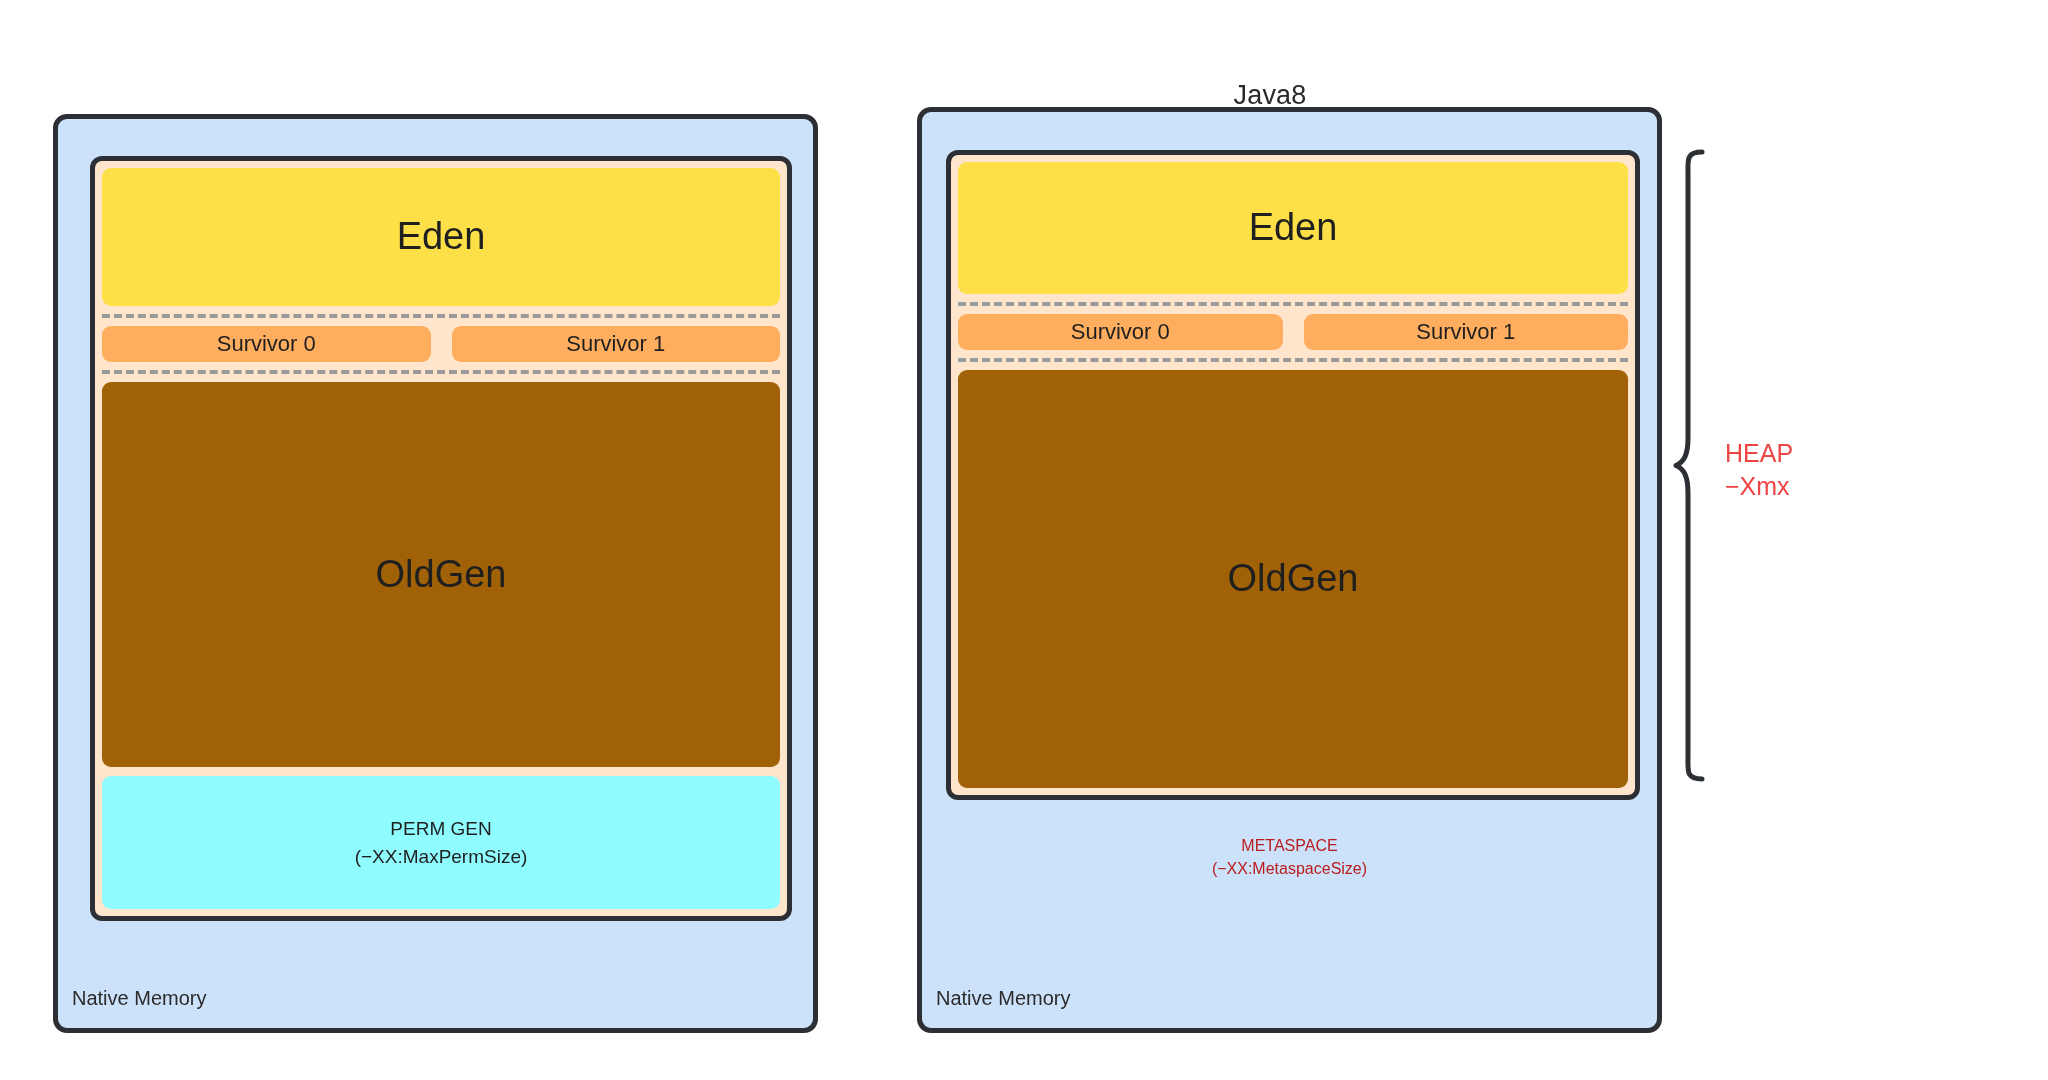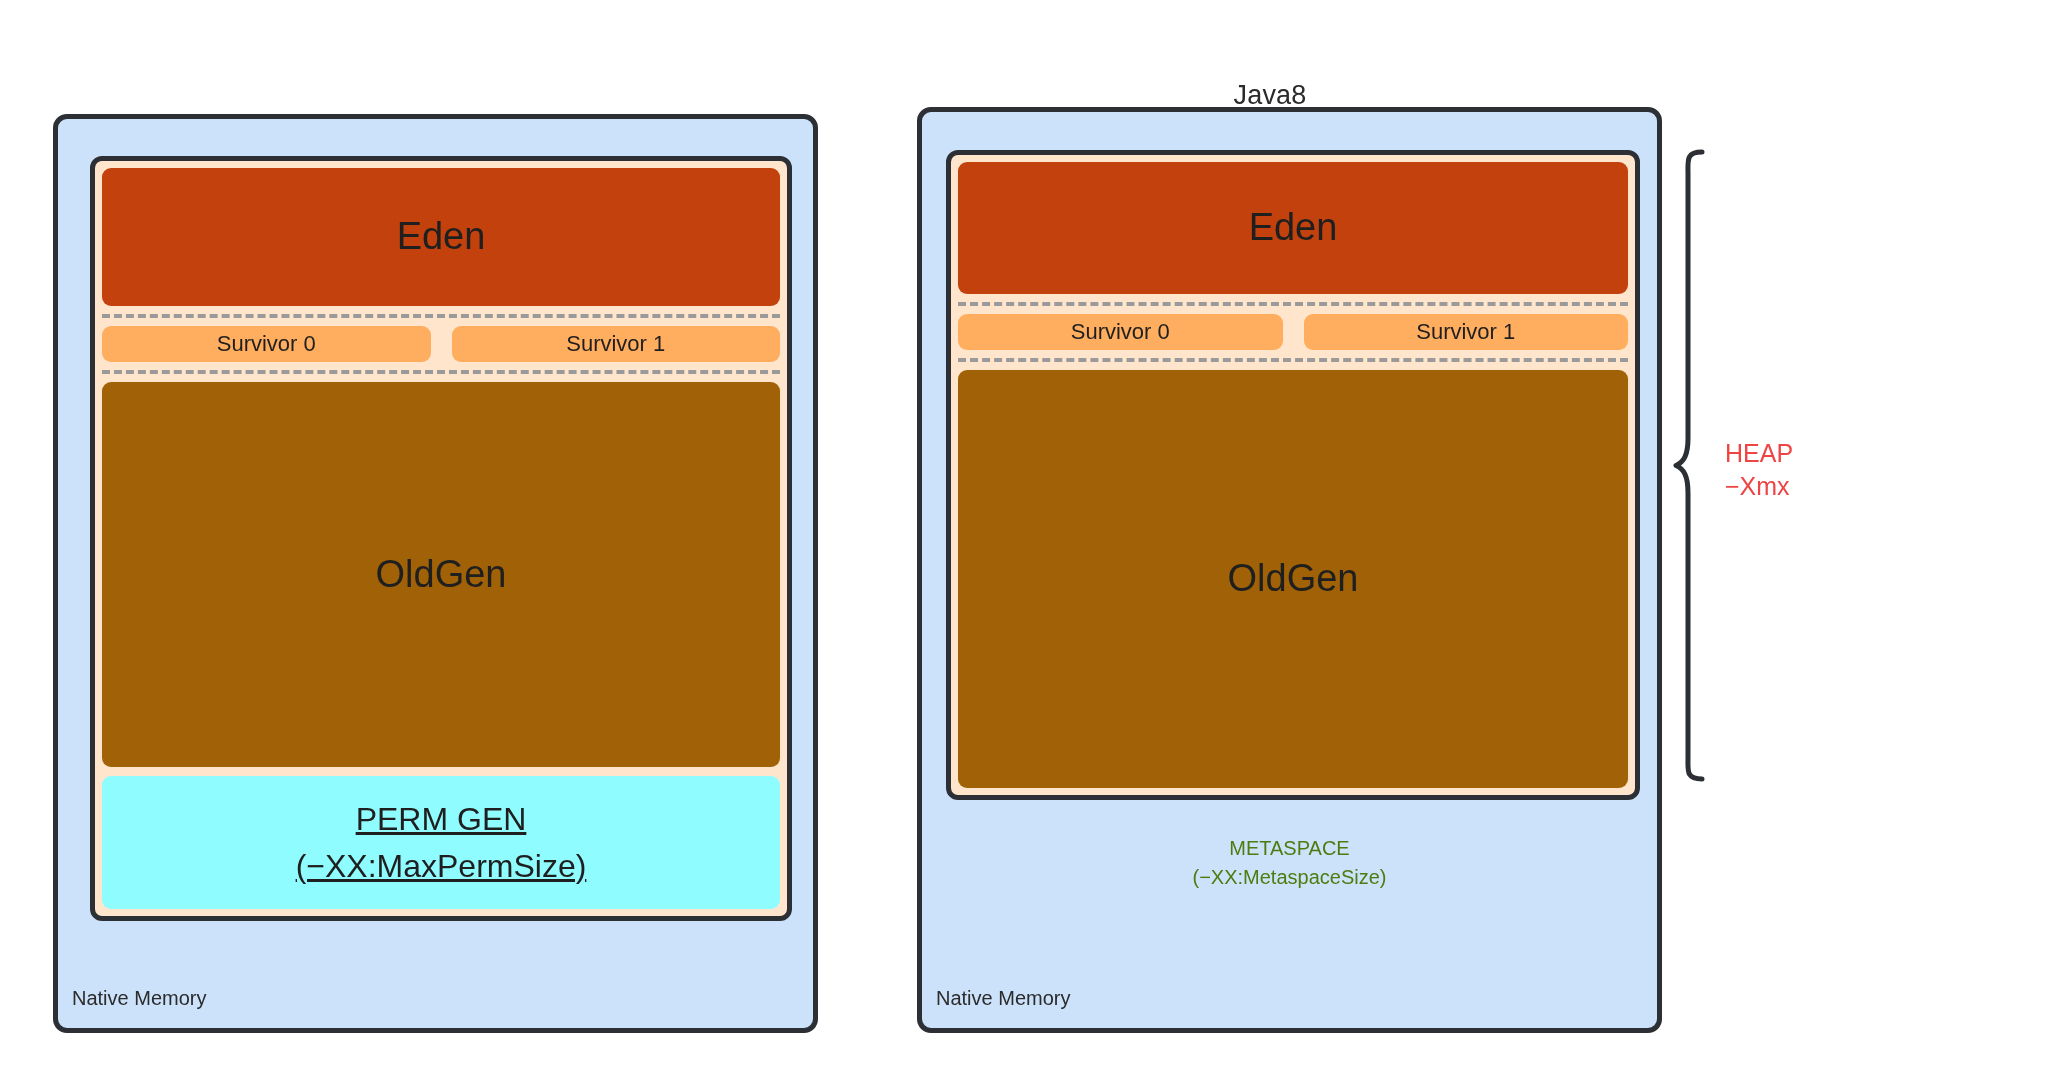--- a/index.html
+++ b/index.html
@@ -66,26 +66,26 @@
   
   .region {
     position: relative;
     border-radius: 9px;
     display: flex;
     align-items: center;
     justify-content: center;
     text-align: center;
     width: 100%;
   }
-  .region-eden   { background: #c2410c; }
+  .region-eden   { background: #fde047; }
   .region-old    { background: #a16207; }
   .region-perm   { background: #8ffcff; }
 
   .region-label-lg { font-size: 38px; font-weight: 400; color: #1f1f1f; line-height: 1.25; }
-  .region-label-md { font-size: 32px; font-weight: 400; color: #1f1f1f; line-height: 1.45; text-decoration: underline; }
+  .region-label-md { font-size: 19px; font-weight: 400; color: #1f1f1f; line-height: 1.45; }
 
   
   .dashed-sep {
     width: 100%;
     height: 0;
     border-top: 4px dashed #9a9a9a;
     margin: 8px 0;
   }
 
   
@@ -123,23 +123,23 @@
   #heap-right .region-eden { height: 132px; flex: 0 0 132px; }
   #heap-right .region-old  { flex: 1 1 auto; }
 
   
   #metaspace-text {
     position: absolute;
     left: 0;
     right: 0;
     top: 722px;
     text-align: center;
-    font-size: 20px;
+    font-size: 16px;
     line-height: 1.45;
-    color: #4d7c0f;
+    color: #b91c1c;
   }
 
   
   #heap-brace {
     position: absolute;
     left: 1672px;
     top: 148px;
     width: 42px;
     height: 635px;
   }

